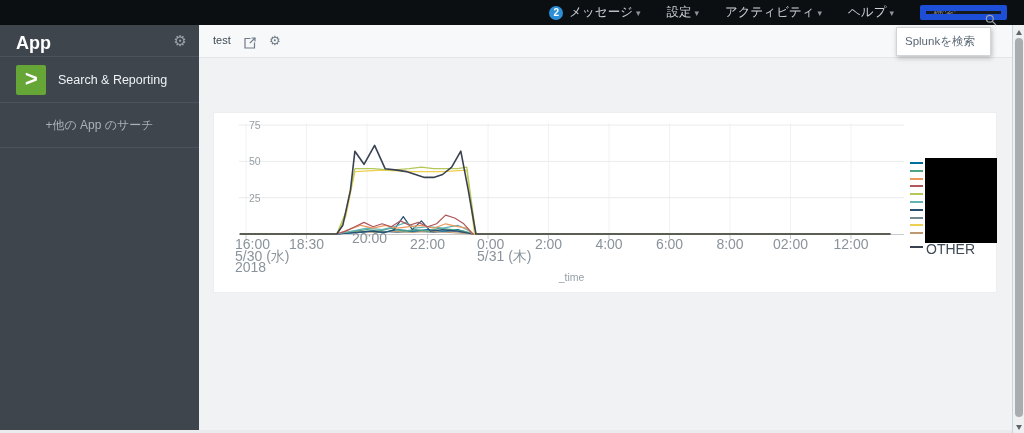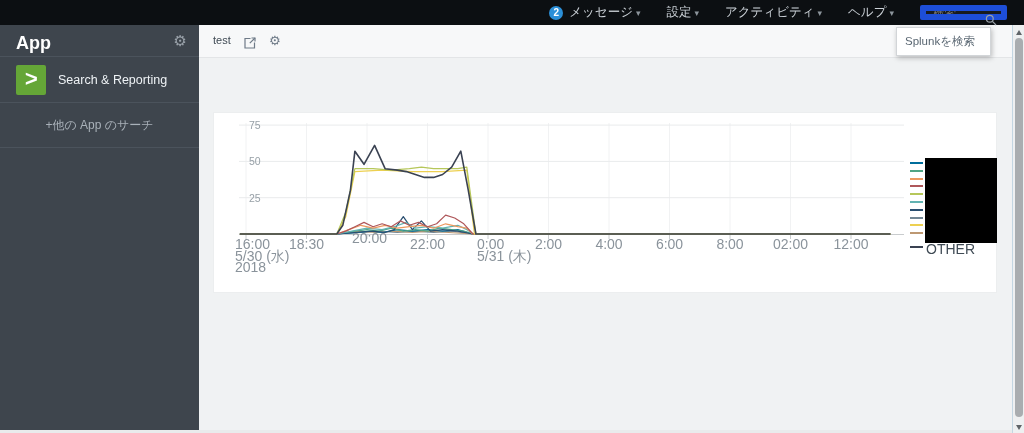--- a/index.html
+++ b/index.html
@@ -136,20 +136,21 @@
       <line x1="11" y1="1" x2="5.8" y2="6.2" stroke="#6e7a87" stroke-width="1.2"></line>
     </svg>
   </span>
   <span class="ico-btn ico-gear2">⚙</span>
 </div>
 
 <div class="chart-panel" id="chart-panel">
   <div class="redaction"></div>
   <div class="legend-swatch" id="legend-other-swatch" style="left: 696px; top: 133px; background: rgb(58, 66, 82);"></div>
   <div class="legend-other-label">OTHER</div>
+  <div class="xlabel">_time</div>
 <svg width="784" height="181" style="position: absolute; left: 0px; top: 0px;">
       <line x1="32" y1="10" x2="32" y2="121" stroke="#f1f2f3" stroke-width="1"></line>
       <line x1="92.5" y1="10" x2="92.5" y2="121" stroke="#f1f2f3" stroke-width="1"></line>
       <line x1="153" y1="10" x2="153" y2="121" stroke="#f1f2f3" stroke-width="1"></line>
       <line x1="213.5" y1="10" x2="213.5" y2="121" stroke="#f1f2f3" stroke-width="1"></line>
       <line x1="274" y1="10" x2="274" y2="121" stroke="#f1f2f3" stroke-width="1"></line>
       <line x1="334.5" y1="10" x2="334.5" y2="121" stroke="#f1f2f3" stroke-width="1"></line>
       <line x1="395" y1="10" x2="395" y2="121" stroke="#f1f2f3" stroke-width="1"></line>
       <line x1="455.5" y1="10" x2="455.5" y2="121" stroke="#f1f2f3" stroke-width="1"></line>
       <line x1="516" y1="10" x2="516" y2="121" stroke="#f1f2f3" stroke-width="1"></line>

